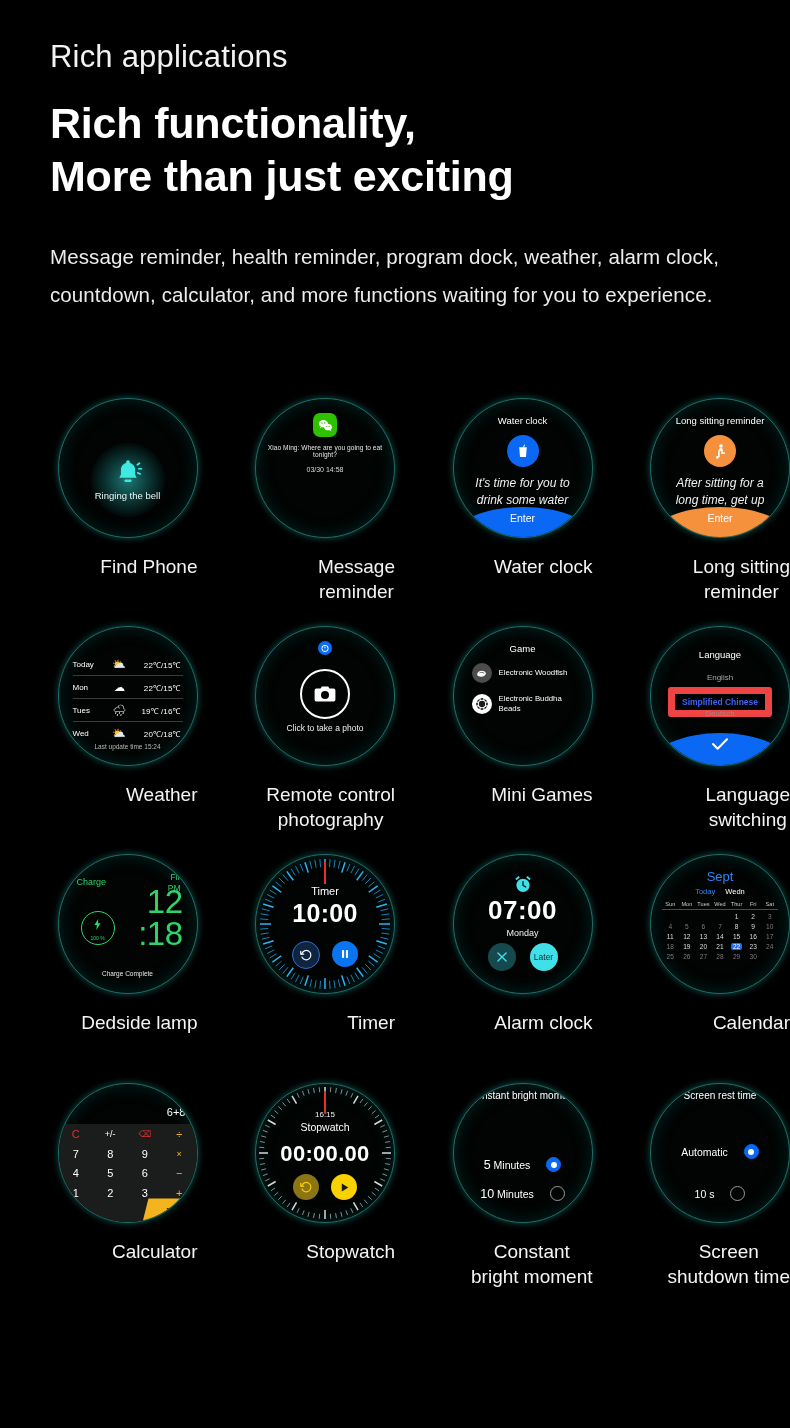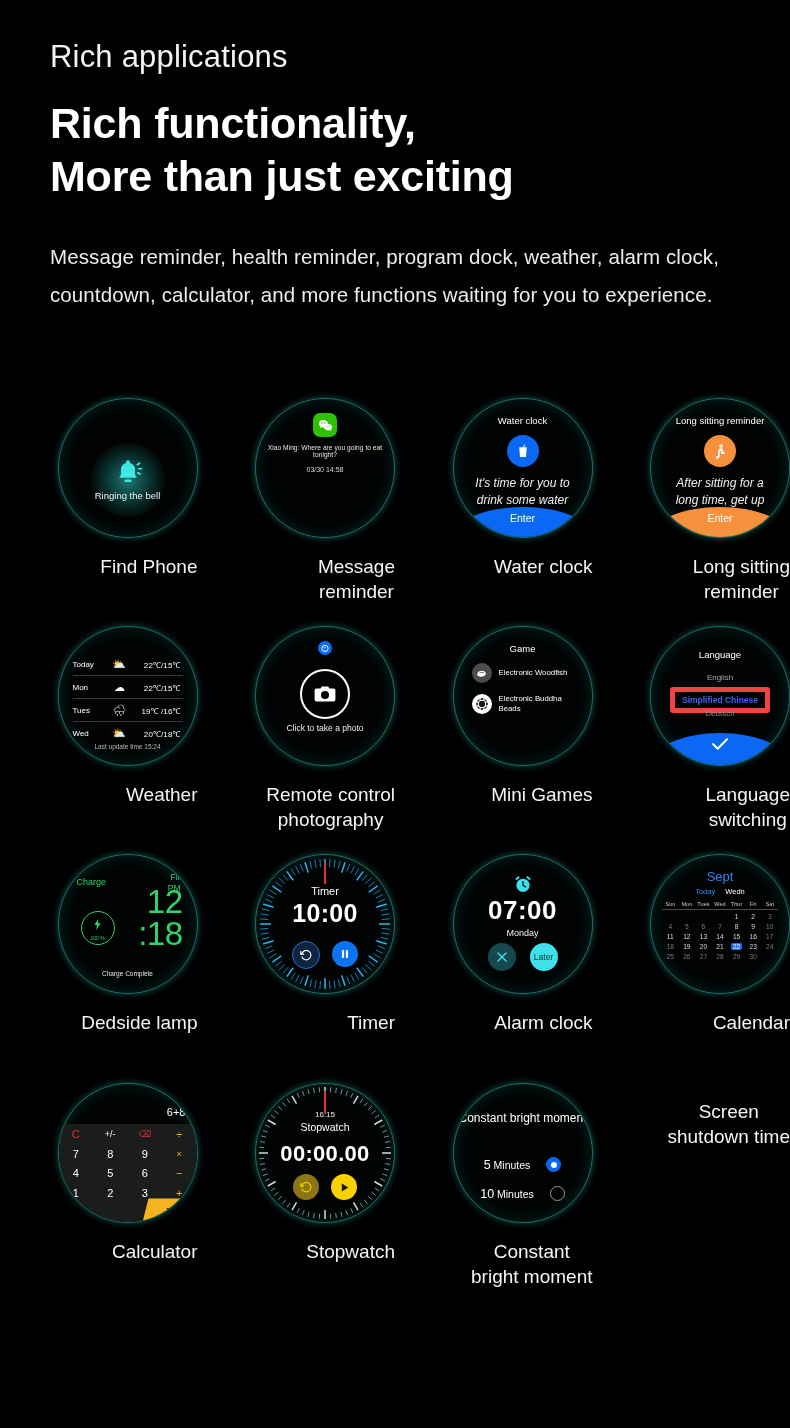--- a/index.html
+++ b/index.html
@@ -67,21 +67,21 @@
   
   .gttl{top:16px;font-size:9.5px;color:#fff;}
   .growwrap{position:absolute;left:18px;top:36px;width:110px;}
   .grow{display:flex;align-items:center;margin-bottom:11px;}
   .gic{width:20px;height:20px;border-radius:50%;display:flex;align-items:center;justify-content:center;flex:none;margin-right:7px;}
   .glbl{font-size:7.8px;color:#fff;line-height:1.3;}
 
   
   .lttl{top:22px;font-size:9.5px;color:#fff;}
   .lopt{top:46px;font-size:8px;color:#a8a8a8;}
-  .lsel{position:absolute;left:50%;top:60px;transform:translateX(-50%);border:5px solid #ef4444;border-radius:3px;
+  .lsel{position:absolute;left:50%;top:60px;transform:translateX(-50%);border:7px solid #ef4444;border-radius:3px;
         padding:3px 7px;font-size:8.5px;color:#3f62f0;font-weight:700;white-space:nowrap;}
   .lopt2{top:82px;font-size:8px;color:#8e8e8e;}
   .lbar{position:absolute;left:0;bottom:0;width:100%;height:32px;background:#0a68f5;
         border-radius:50% 50% 0 0 / 100% 100% 0 0;display:flex;align-items:flex-start;justify-content:center;padding-top:4px;box-sizing:border-box;}
 
   
   .cg-l{position:absolute;left:18px;top:22px;font-size:9px;color:#2fd46a;}
   .cg-r{position:absolute;right:16px;top:17px;text-align:right;font-size:8.5px;color:#2fd46a;line-height:1.25;}
   .cg-h{position:absolute;right:14px;top:32px;font-size:33px;font-weight:400;color:#2fd46a;line-height:.92;letter-spacing:-.5px;}
   .cg-m{position:absolute;right:14px;top:64px;font-size:33px;font-weight:400;color:#2fd46a;line-height:.92;letter-spacing:-.5px;}
@@ -138,21 +138,21 @@
   
   .sw-t{top:26px;font-size:8px;color:#efefef;}
   .sw-l{top:37px;font-size:10.5px;color:#fff;}
   .sw-v{top:57px;font-size:22px;font-weight:700;color:#fff;letter-spacing:.3px;}
   .sw-b{position:absolute;left:0;top:90px;width:100%;display:flex;justify-content:center;gap:12px;}
   .sb{width:26px;height:26px;border-radius:50%;display:flex;align-items:center;justify-content:center;}
   .sb-d{background:#8b7515;}
   .sb-y{background:#f7d200;}
 
   
-  .op-t{top:27px;font-size:12px;color:#fff;}
+  .op-t{top:6px;font-size:10px;color:#fff;}
   .op-row{position:absolute;left:0;width:100%;display:flex;align-items:center;justify-content:center;gap:16px;}
   .op-lbl{font-size:10.5px;color:#fff;}
   .op-lbl b{font-weight:400;font-size:12.5px;}
   .radio{width:13px;height:13px;border-radius:50%;background:#0a68f5;border:1.5px solid #0a68f5;
          display:flex;align-items:center;justify-content:center;}
   .radio i{width:6px;height:6px;border-radius:50%;background:#fff;display:block;}
   .radio.off{background:transparent;border:1.2px solid #9a9a9a;}
 </style>
 </head>
 <body>
@@ -729,20 +729,33 @@
             <div class="radio off"></div>
           </div>
         </div>
         <div class="cap">
           <div>Constant</div>
           <div>bright moment</div>
         </div>
       </div>
 
       <div class="cell">
+        <div class="dial">
+          <div class="t op-t">Screen rest time</div>
+          <div class="op-row" style="top:60px;">
+            <div class="op-lbl">Automatic</div>
+            <div class="radio">
+                <i></i>
+              </div>
+          </div>
+          <div class="op-row" style="top:102px;">
+            <div class="op-lbl">10 s</div>
+            <div class="radio off"></div>
+          </div>
+        </div>
         <div class="cap">
           <div>Screen</div>
           <div>shutdown time</div>
         </div>
       </div>
     </div>
 
   </div>
 </div>
 

